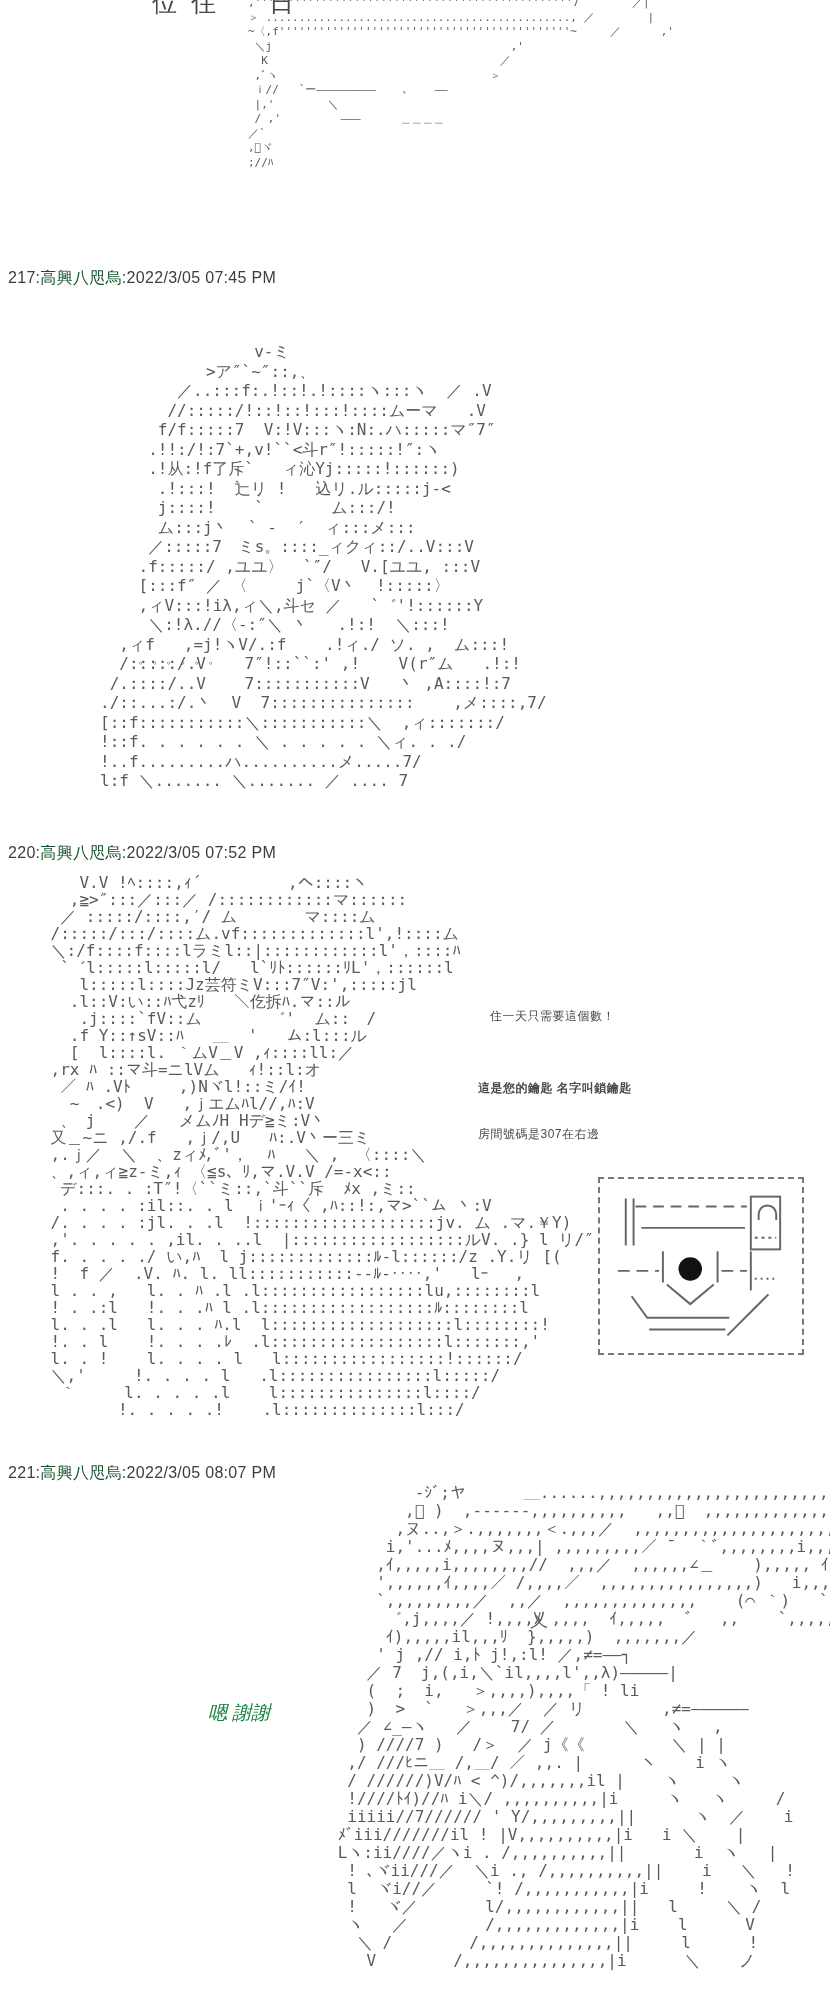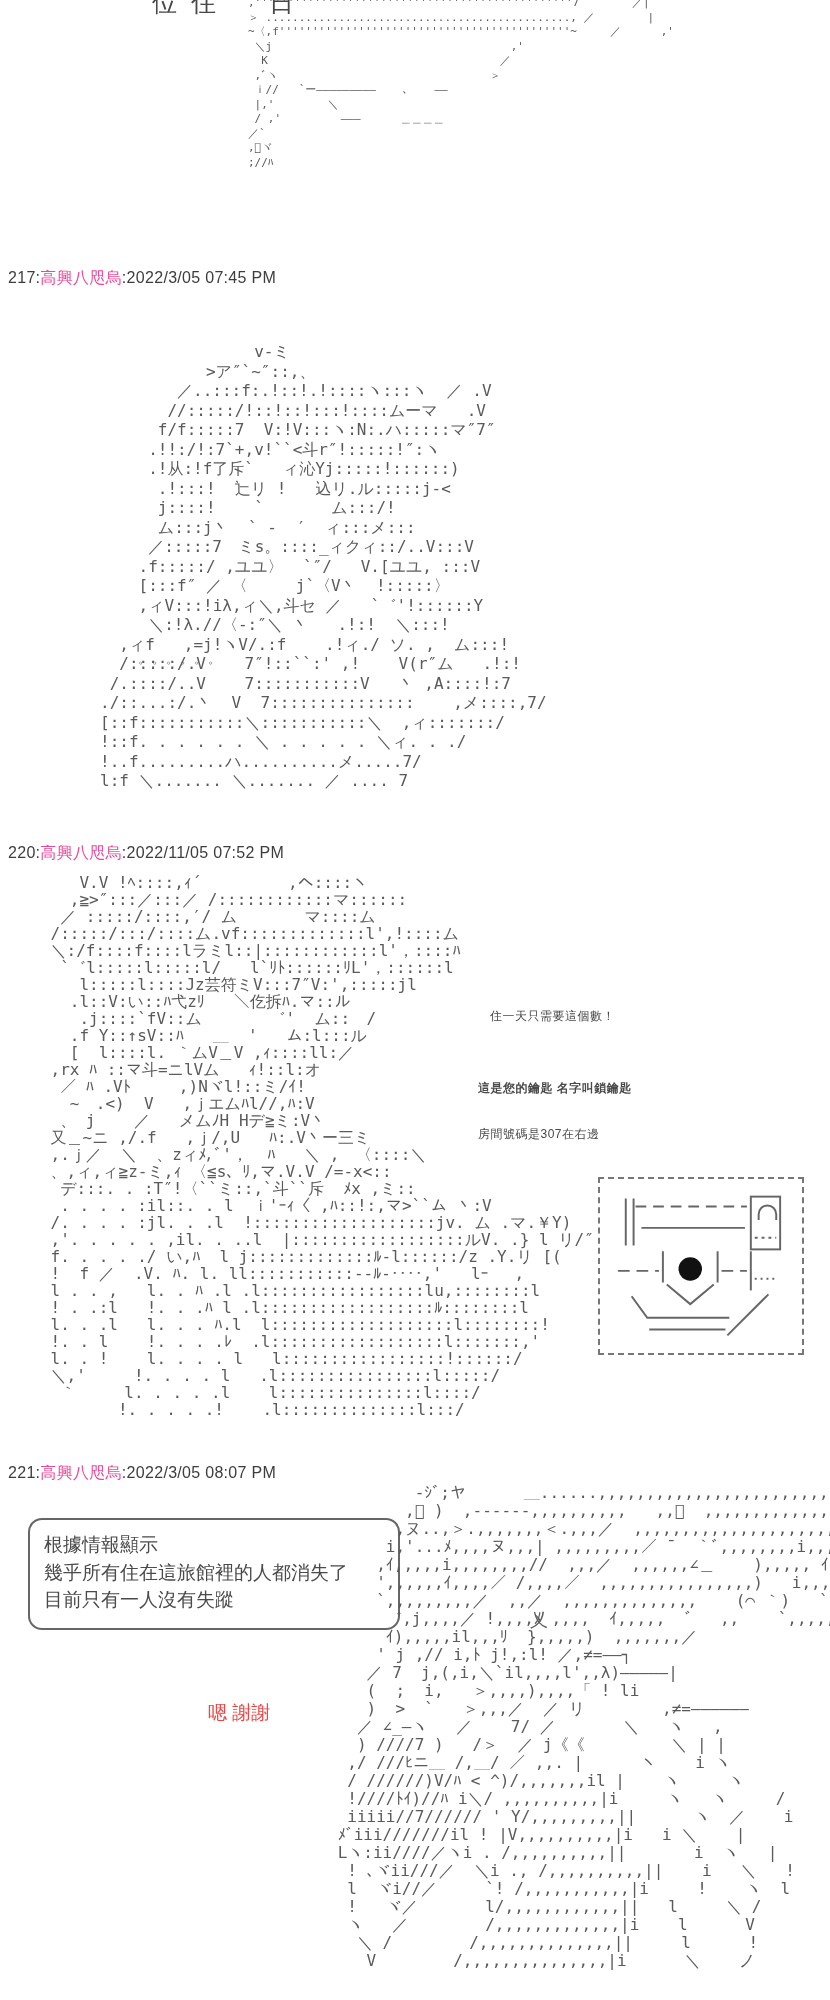--- a/index.html
+++ b/index.html
@@ -14,36 +14,36 @@
   }
   .aa-top { left:248px; top:-4px; font-size:11px; line-height:14.5px; }
   .aa-1 { left:100px; top:342px; line-height:19.5px; }
   .aa-2 { left:12px;  top:874px; line-height:17px; }
   .aa-3 { left:292px; top:1484px; line-height:18px;margin-left:36px; }
   .clipped-big {
     position:absolute; left:152px; top:-14px; font-size:25px;
     color:#474747; letter-spacing:14px; white-space:pre;
   }
   .post-header { position:absolute; left:8px; font-size:16px; color:#3d3d3d; letter-spacing:0.3px; }
-  .post-header .author { color:#ec4899; }
+  .post-header .author { color:#14532d; }
   .hdr-217 { top:268px; }
   .hdr-220 { top:843px; }
   .hdr-221 { top:1463px; }
   .dots { position:absolute; left:138px; top:650px; font-size:13px; color:#5a5a5a; letter-spacing:1px; }
   .dialogue { position:absolute; font-size:12px; color:#4a4a4a; letter-spacing:0.5px; white-space:pre; }
   .dlg-1 { left:490px; top:1008px; }
   .dlg-2 { left:478px; top:1080px;font-weight:bold; }
   .dlg-3 { left:478px; top:1126px; }
   .bubble {
     position:absolute; left:28px; top:1518px; width:372px; height:112px;
     border:2px solid #666; border-radius:14px; padding:11px 14px;
     font-size:19px; line-height:1.45; color:#4a4a4a; white-space:pre;
   }
   .bubble-tail { position:absolute; left:530px; top:1608px; font-size:18px; color:#5a5a5a; }
-  .reply { position:absolute; left:208px; top:1700px; font-size:19px; color:#ef4444; white-space:pre; }
+  .reply { position:absolute; left:208px; top:1700px; font-size:19px; color:#15803d; white-space:pre;font-style:italic; }
   .keybox {
     position:absolute; left:598px; top:1177px; width:206px; height:178px;
     border:2px dashed #777; display:flex; align-items:center; justify-content:center;
   }
 </style>
 </head>
 <body>
 
 <div id="screen">
 
@@ -80,21 +80,21 @@
      ＼:!λ.//〈-:″＼ 丶   .!:!  ＼:::!
   ,ィf   ,=j!ヽV/.:f    .!ィ./ ソ. ,  ム:::!
   /:::::/.V    7″!::``:' ,!    V(r″ム   .!:!
  /.::::/..V    7:::::::::::V   丶 ,A::::!:7
 ./::...:/.丶  V  7:::::::::::::::    ,メ::::,7/
 [::f:::::::::::＼:::::::::::＼  ,ィ:::::::/
 !::f. . . . . . ＼ . . . . . ＼ィ. . ./
 !..f.........ハ..........メ.....7/
 l:f ＼....... ＼....... ／ .... 7</pre>
 
-  <div class="post-header hdr-220"><span>220:</span><span class="author">高興八咫烏</span><span>:2022/11/05 07:52 PM</span></div>
+  <div class="post-header hdr-220"><span>220:</span><span class="author">高興八咫烏</span><span>:2022/3/05 07:52 PM</span></div>
   <pre class="aa aa-2">       V.V !ﾍ::::,ｨ´         ,ヘ::::ヽ
       ,≧&gt;″:::／:::／ /::::::::::::マ::::::
      ／ :::::/::::,′/ ム       マ::::ム
     /:::::/:::/::::ム.vf:::::::::::::l',!::::ム
     ＼:/f::::f::::lラミl::|::::::::::::l'，::::ﾊ
      `゛l:::::l:::::l/   l`ﾘﾄ::::::ﾘL'，::::::l
        l:::::l::::Jz芸符ミV:::7″V:',:::::jl
       .l::V:い::ﾊ弋zﾘ   ＼仡拆ﾊ.マ::ル
        .j::::`fV::ム       ゛'  ム::ゞ/
       .f Y::↑sV::ﾊ   ＿  '   ム:l:::ル
@@ -142,23 +142,20 @@
         <path d="M30 118 L46 140 H130"></path>
         <path d="M138 148 L170 116 M128 158 L158 128"></path>
         <path d="M48 152 H126"></path>
       </g>
       <circle cx="90" cy="90" r="12" fill="#111"></circle>
     </svg>
   </div>
 
   <div class="post-header hdr-221"><span>221:</span><span class="author">高興八咫烏</span><span>:2022/3/05 08:07 PM</span></div>
 
-  <div class="bubble"><span>根據情報顯示</span>
-<span>幾乎所有住在這旅館裡的人都消失了</span>
-<span>目前只有一人沒有失蹤</span></div>
   <span class="bubble-tail">乂</span>
   <span class="reply">嗯 謝謝</span>
   <pre class="aa aa-3">         -ｼﾞ;ヤ      ＿......,,,,,,,,,,,,,,,,,,,,,,,,`
         ,ﾞ )  ,------,,,,,,,,,,   ,,／  ,,,,,,,,,,,,,,,,,,,,,
        ,ヌ..,＞.,,,,,,,＜.,,,／  ,,,,,,,,,,,,,,,,,,,,,,,,,,
       i,'...ﾒ,,,,ヌ,,,| ,,,,,,,,,／ ̄   ｀ﾞ,,,,,,,,i,,,
      ,ｲ,,,,,i,,,,,,,,//  ,,,／  ,,,,,,∠＿    ),,,,, ｲ ゛
      ',,,,,,ｲ,,,,／ /,,,,／  ,,,,,,,,,,,,,,,,)   i,,,,,,,) ,,,,,
      `,,,,,,,,,／  ,,／  ,,,,,,,,,,,,,,    (⌒ ｀)   `,,,,,／
       ゛,j,,,,／ !,,,,ﾒ ,,,,  ｲ,,,,,  ゛  ,,    `,,,,,,,

